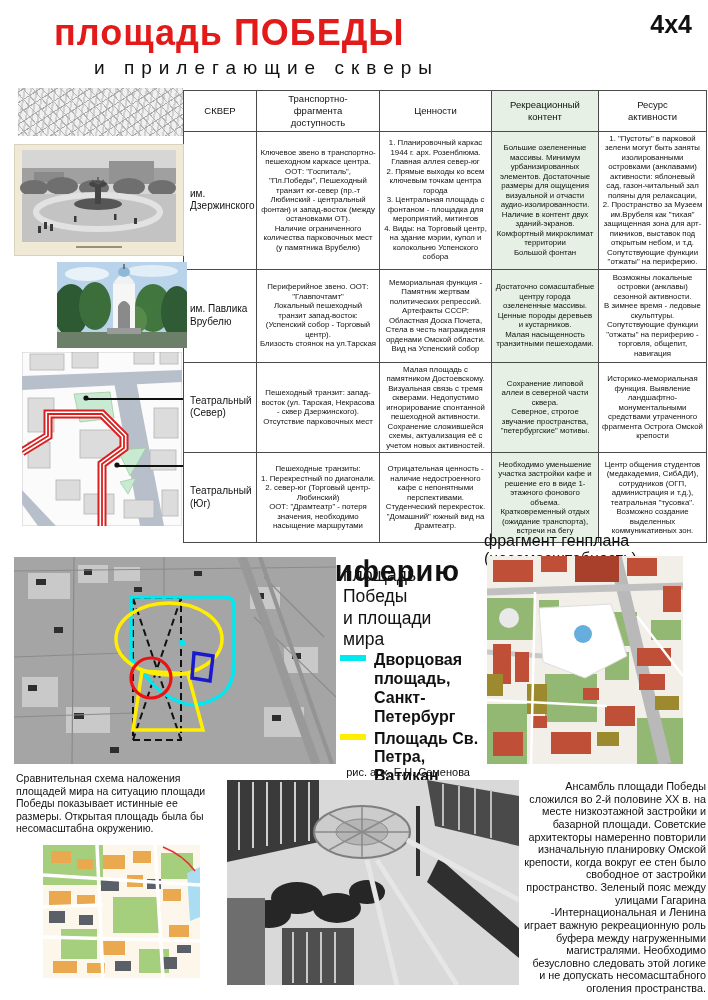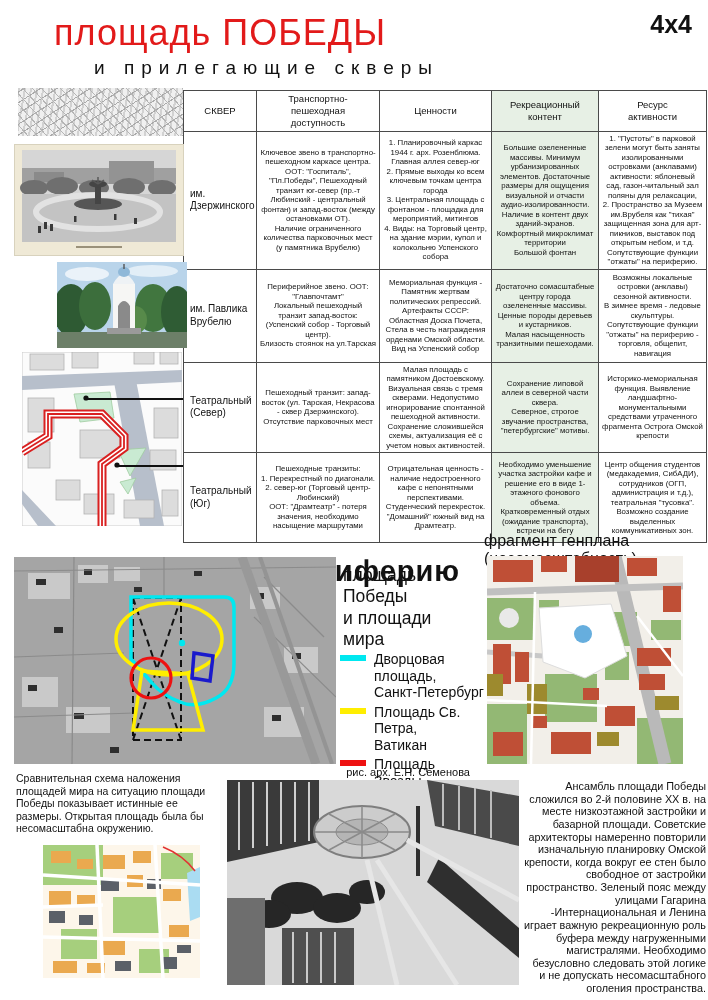--- a/index.html
+++ b/index.html
@@ -2,21 +2,21 @@
 <html><head>
 <meta charset="utf-8">
 <style>
   html,body{margin:0;padding:0;background:#ffffff;}
   #page{position:relative;width:708px;height:1000px;background:#ffffff;overflow:hidden;
         font-family:"Liberation Sans", sans-serif;color:#111;}
   .abs{position:absolute;}
   .pre{white-space:pre-line;}
 
   
-  #title{left:54px;top:12px;font-size:36px;font-weight:normal;color:#e21a1a;letter-spacing:1px;}
+  #title{left:54px;top:12px;font-size:36px;font-weight:bold;color:#e21a1a;letter-spacing:1px;}
   #subtitle{left:94px;top:57px;font-size:19px;letter-spacing:7px;color:#111;}
   #corner{right:16px;top:10px;font-size:25px;font-weight:bold;}
 
   
   #skver-table{left:183px;top:90px;}
   table{border-collapse:collapse;table-layout:fixed;width:523px;}
   td,th{border:1px solid #4a4a4a;font-size:7.8px;line-height:1.22;text-align:center;
         vertical-align:middle;padding:2px 3px;font-weight:400;white-space:pre-line;overflow:hidden;}
   th{font-size:9.5px;line-height:1.25;}
   .green{background:#e7f0e5;}
@@ -39,21 +39,21 @@
 
   
   #cmp-head{left:18px;top:528px;display:flex;align-items:baseline;gap:8px;}
   #cmp-head .small{font-size:14px;margin-top:40px;}
   #cmp-head .big{font-size:29px;font-weight:bold;letter-spacing:1px;}
   #cmpmap{left:14px;top:557px;width:322px;height:207px;background:#a5a5a5;}
   #cmp-title{left:343px;top:565px;width:135px;font-size:17.5px;line-height:1.22;}
   #legend{left:340px;top:651px;width:150px;}
   .leg-item{display:flex;gap:8px;margin-bottom:3px;}
   .leg-bar{width:26px;height:6px;margin-top:4px;flex:0 0 auto;}
-  .leg-label{font-size:14px;line-height:1.18;white-space:pre-line;}
+  .leg-label{font-size:16px;line-height:1.18;white-space:pre-line;font-weight:bold;}
 
   
   #gp-head{left:484px;top:532px;font-size:16px;}
   #gpmap{left:487px;top:556px;width:196px;height:208px;}
 
   
   #bl-text{left:16px;top:772px;width:210px;font-size:10.5px;line-height:1.2;}
   #bl-map{left:43px;top:845px;width:157px;height:133px;}
   #caption{left:232px;top:766px;width:238px;font-size:11px;text-align:right;}
   #persp{left:227px;top:780px;width:292px;height:205px;}
@@ -74,21 +74,21 @@
           <col style="width:73px">
           <col style="width:123px">
           <col style="width:112px">
           <col style="width:107px">
           <col style="width:108px">
         </colgroup>
       <tbody>
           <tr class="hr">
         <th>СКВЕР</th>
         <th>Транспортно-
-пешеходная
+фрагмента
 доступность</th>
         <th>Ценности</th>
         <th class="green">Рекреационный
 контент</th>
         <th>Ресурс
 активности</th>
       </tr>
       <tr class="r1">
         <td class="namecell">им.
 Дзержинского</td>

